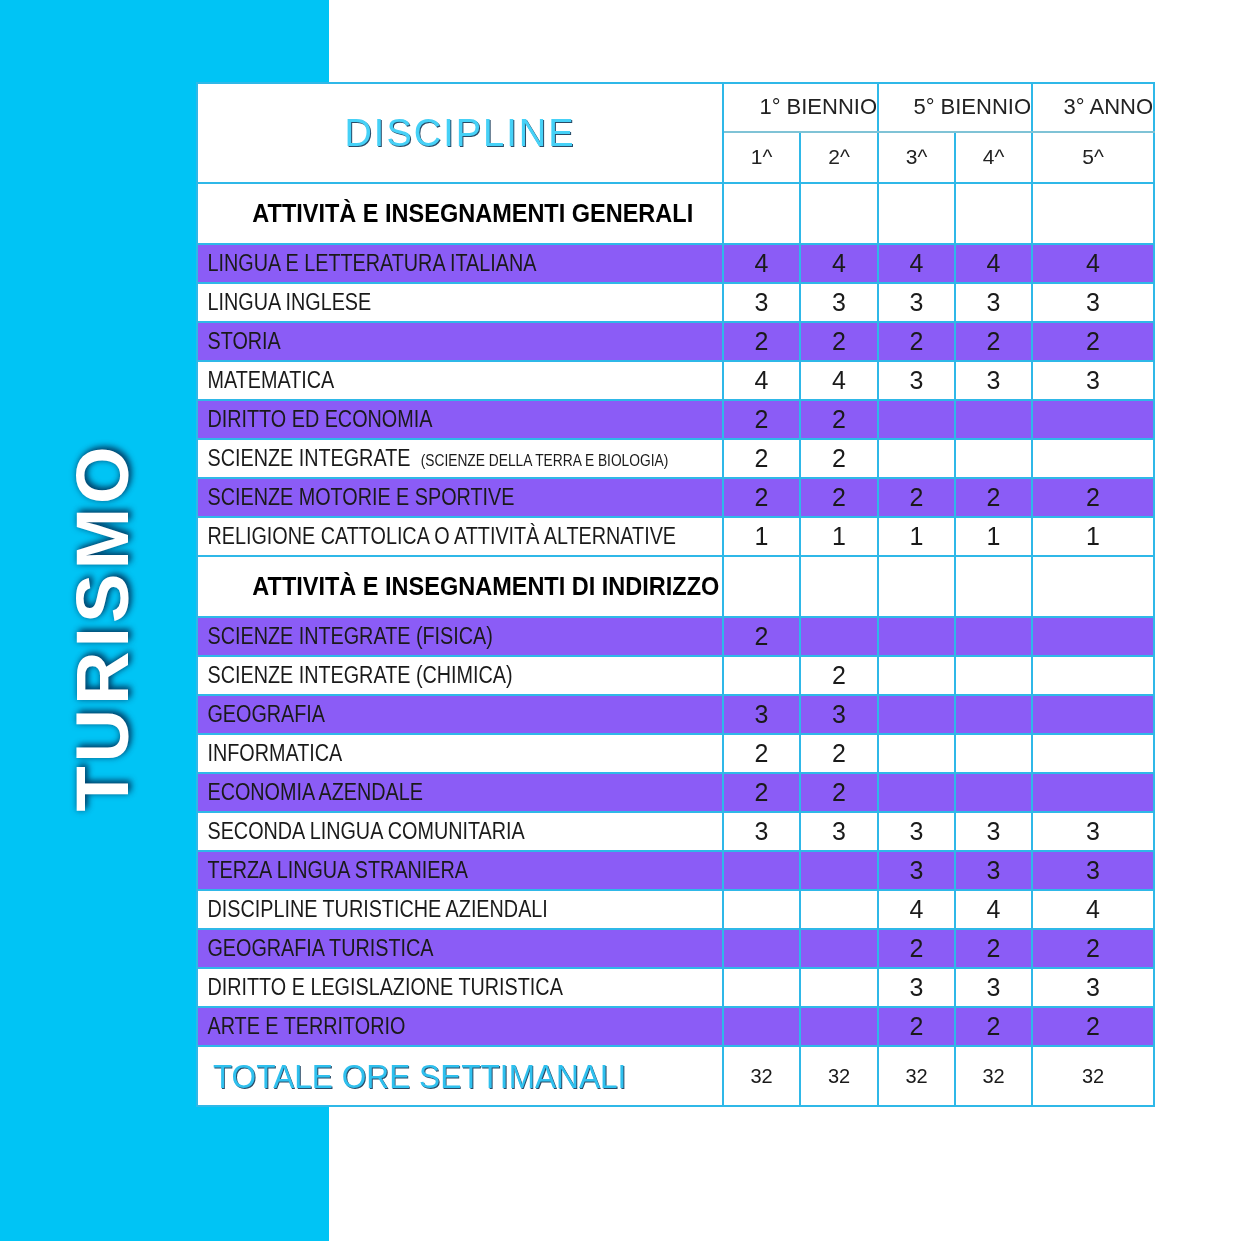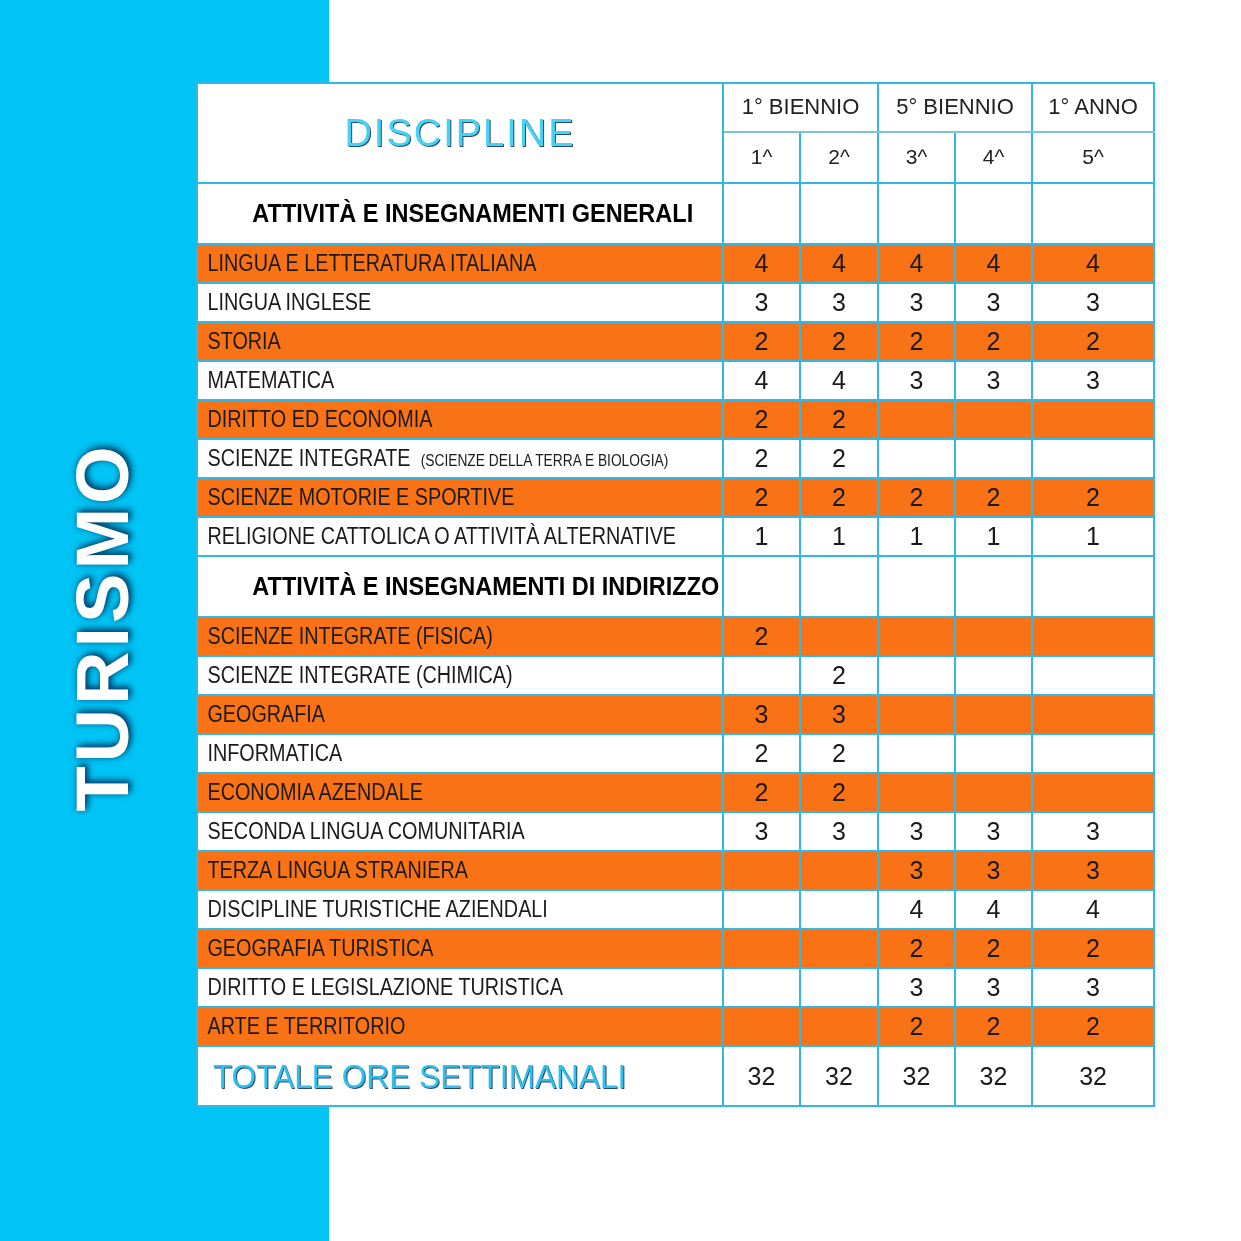--- a/index.html
+++ b/index.html
@@ -35,47 +35,47 @@
     col.c3 { width: 77px; }
     col.c4 { width: 77px; }
     col.c5 { width: 122px; }
 
     .hdr-title {
       text-align: center; vertical-align: middle; height: 98px;
       font-size: 38px; letter-spacing: 2px; color: #46d1f7;
       text-shadow: 1px 1px 0 #2a4a66;
     }
     .group-h {
-      height: 46px; text-align: center; font-size: 22px; color: #222;
+      height: 46px; text-align: right; font-size: 22px; color: #222;
       border-bottom: 2px solid #7fc3d6;
     }
     .year-h { height: 48px; text-align: center; font-size: 21px; color: #222; }
 
     .section-row td { height: 59px; padding-left: 44px; }
     .section-label {
       font-weight: bold; font-size: 25px; color: #000; padding-left: 11px !important;
       transform: scaleX(0.94); transform-origin: left center; white-space: nowrap;
       display: inline-block;
     }
     .subj-row td { height: 37px; }
-    .subj-row.shaded td { background: #f97316; }
+    .subj-row.shaded td { background: #8b5cf6; }
     .subj {
       font-size: 23px; color: #1a1a1a; padding-left: 11px; white-space: nowrap;
       display: inline-block; transform: scaleX(0.86); transform-origin: left center;
     }
     .subj-note { font-size: 16px; margin-left: 12px; }
     .num { text-align: center; font-size: 25px; color: #1a1a1a; }
 
     .total-row td { height: 58px; background: #fff; }
     .total-label {
       font-size: 34px; color: #2fc0ee; padding-left: 16px; white-space: nowrap;
       display: inline-block; transform: scaleX(0.93); transform-origin: left center;
       text-shadow: 1px 1px 0 #2a4a66;
     }
-    .total-num { text-align: center; font-size: 25px; color: #1a1a1a; }
+    .total-num { text-align: center; font-size: 20px; color: #1a1a1a; }
   </style>
 </head>
 <body>
 
 <div class="sidebar">
   <div class="vertical-title">TURISMO</div>
 </div>
 
 <div class="table-wrap">
   <table>
@@ -85,21 +85,21 @@
         <col class="c2">
         <col class="c3">
         <col class="c4">
         <col class="c5">
     </colgroup>
     <thead>
       <tr>
         <th rowspan="2" class="hdr-title">DISCIPLINE</th>
         <th colspan="2" class="group-h">1° BIENNIO</th>
         <th colspan="2" class="group-h">5° BIENNIO</th>
-        <th class="group-h">1° ANNO</th>
+        <th class="group-h">3° ANNO</th>
       </tr>
       <tr>
         <th class="year-h">1^</th>
         <th class="year-h">2^</th>
         <th class="year-h">3^</th>
         <th class="year-h">4^</th>
         <th class="year-h">5^</th>
       </tr>
     </thead>
     <tbody id="tbody">

